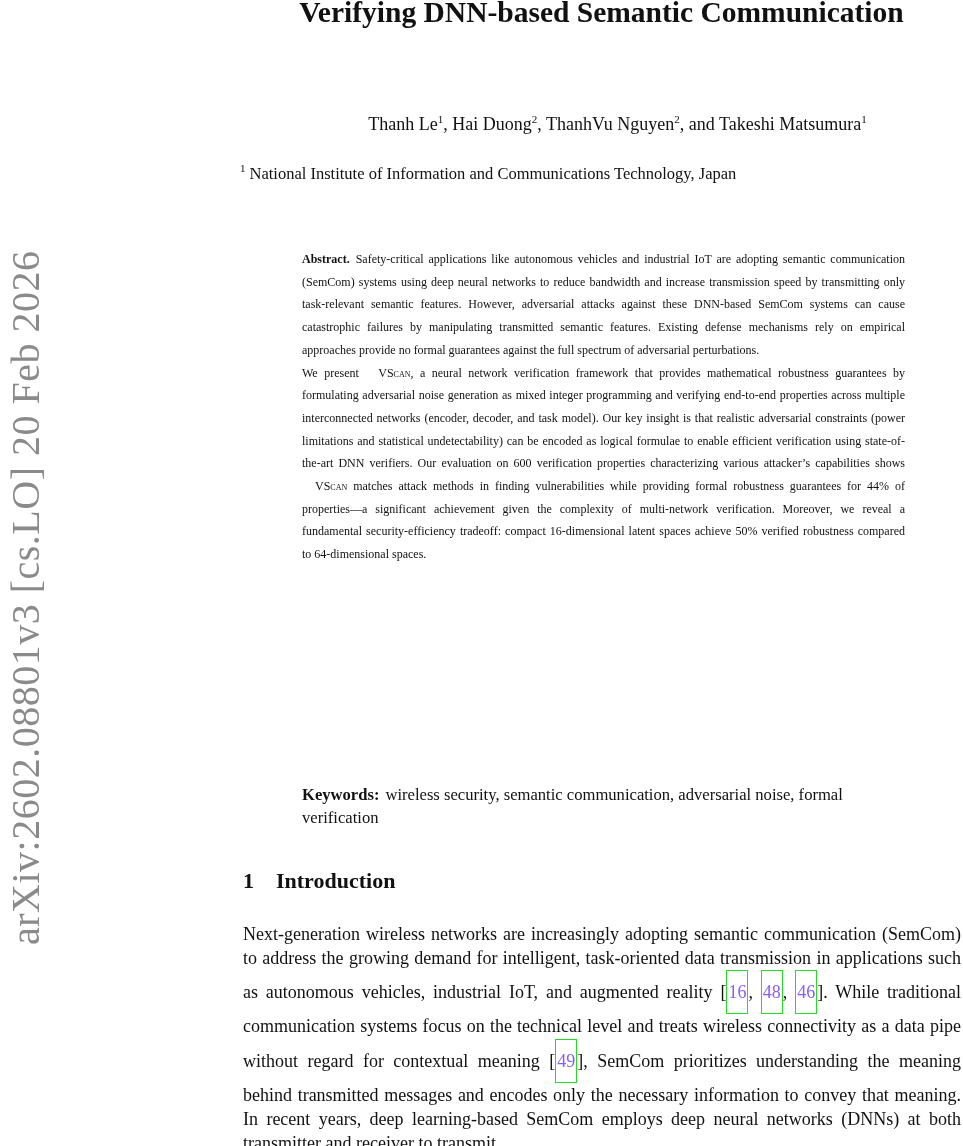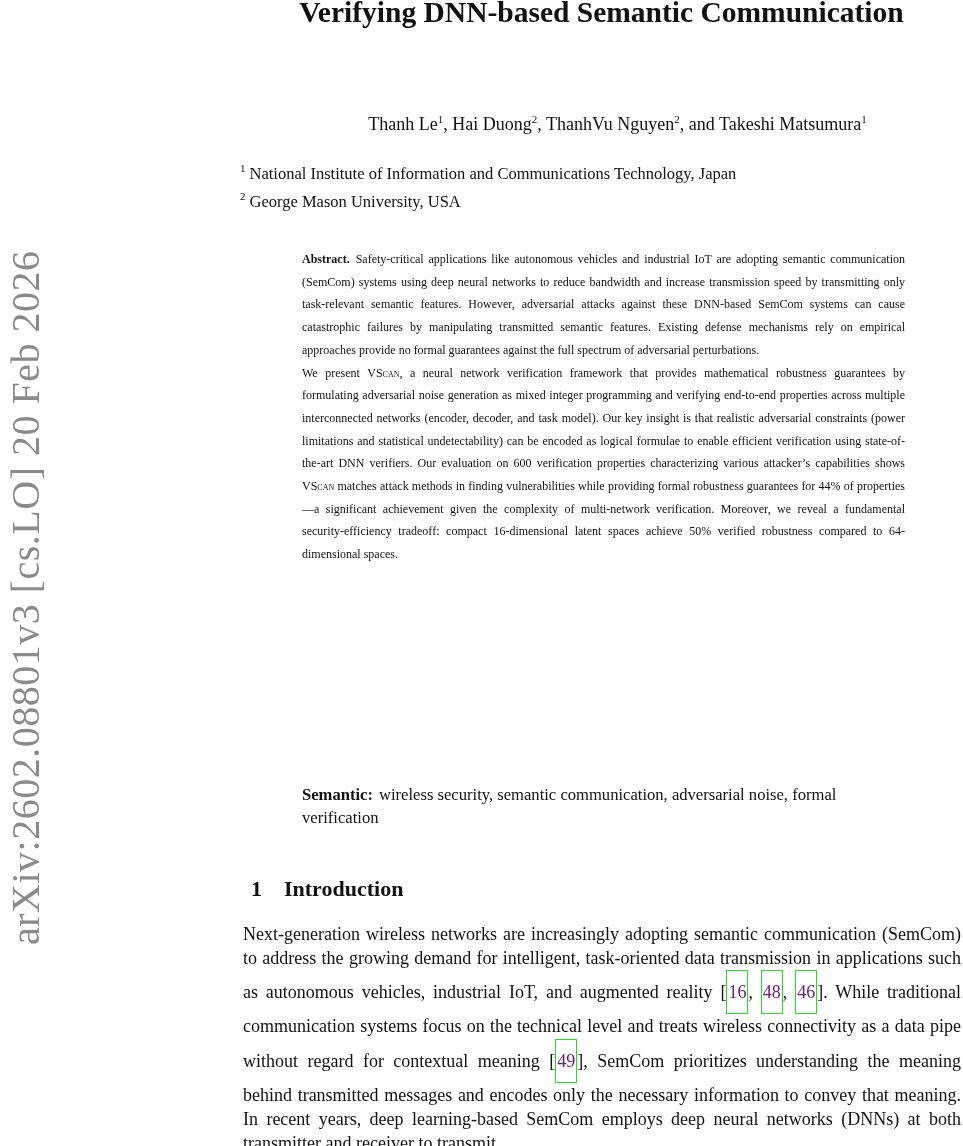--- a/index.html
+++ b/index.html
@@ -47,76 +47,75 @@
     .abstract {
       position: absolute; left: 302px; top: 248px; width: 603px;
       font-family: "Liberation Serif", serif;
       font-size: 12px;
       line-height: 22.7px;
       text-align: justify;
       hyphens: auto;
     }
     .abstract p { margin: 0; }
     .abstract .label { font-weight: bold; margin-right: 6px; }
-    .sc { font-variant: small-caps; }
+    .sc { font-variant: small-caps; margin-left: 13px; }
     .keywords {
       position: absolute; left: 302px; top: 784px; width: 610px;
       font-family: "Liberation Serif", serif;
       font-size: 16.6px;
       line-height: 22.7px;
     }
     .keywords .label { font-weight: bold; margin-right: 6px; }
     .section-heading {
       position: absolute; left: 243px; top: 868px;
       font-family: "Liberation Serif", serif;
       font-weight: bold;
       font-size: 22px;
-      margin: 8px;
+      margin: 0;
     }
     .section-heading .num { margin-right: 22px; }
     .intro {
       position: absolute; left: 243px; top: 922px; width: 718px;
       font-family: "Liberation Serif", serif;
       font-size: 18px;
       line-height: 24.2px;
       text-align: justify;
       margin: 0;
     }
     .cite {
       display: inline-block;
       border: 1.5px solid #22dd22;
       padding: 12px 1px;
       line-height: 18px;
-      color: #701a75;
+      color: #8b5cf6;
     }
   </style>
 </head>
 <body>
 
 <div class="watermark">arXiv:2602.08801v3  [cs.LO]  20 Feb 2026</div>
 
 <h1 class="title">
   <span>Verifying DNN-based Semantic Communication</span><br>
 </h1>
 
 <div class="authors">
   <span>Thanh Le</span><sup>1</sup><span>, </span><span>Hai Duong</span><sup>2</sup><span>, </span><span>ThanhVu Nguyen</span><sup>2</sup><span>, and </span><span>Takeshi Matsumura</span><sup>1</sup>
 </div>
 
 <div class="affils">
   <div><sup>1</sup><span>National Institute of Information and Communications Technology, Japan</span></div>
-  <div><sup>2</sup><span>George Mason University, USA</span></div>
 </div>
 
 <div class="abstract" lang="en">
   <p><span class="label">Abstract.</span><span>Safety-critical applications like autonomous vehicles and industrial IoT are adopting semantic communication (SemCom) systems using deep neural networks to reduce bandwidth and increase transmission speed by transmitting only task-relevant semantic features. However, adversarial attacks against these DNN-based SemCom systems can cause catastrophic failures by manipulating transmitted semantic features. Existing defense mechanisms rely on empirical approaches provide no formal guarantees against the full spectrum of adversarial perturbations.</span></p>
   <p><span>We present </span><span class="sc">VScan</span><span>, a neural network verification framework that provides mathematical robustness guarantees by formulating adversarial noise generation as mixed integer programming and verifying end-to-end properties across multiple interconnected networks (encoder, decoder, and task model). Our key insight is that realistic adversarial constraints (power limitations and statistical undetectability) can be encoded as logical formulae to enable efficient verification using state-of-the-art DNN verifiers. Our evaluation on 600 verification properties characterizing various attacker’s capabilities shows </span><span class="sc">VScan</span><span> matches attack methods in finding vulnerabilities while providing formal robustness guarantees for 44% of properties—a significant achievement given the complexity of multi-network verification. Moreover, we reveal a fundamental security-efficiency tradeoff: compact 16-dimensional latent spaces achieve 50% verified robustness compared to 64-dimensional spaces.</span></p>
 </div>
 
 <div class="keywords">
-  <span class="label">Semantic:</span><span>wireless security, semantic communication, adversarial noise, formal verification</span>
+  <span class="label">Keywords:</span><span>wireless security, semantic communication, adversarial noise, formal verification</span>
 </div>
 
 <h2 class="section-heading">
   <span class="num">1</span><span>Introduction</span>
 </h2>
 
 <p class="intro" lang="en"><span>Next-generation wireless networks are increasingly adopting semantic communication (SemCom) to address the growing demand for intelligent, task-oriented data transmission in applications such as autonomous vehicles, industrial IoT, and augmented reality [</span><a class="cite">16</a><span>, </span><a class="cite">48</a><span>, </span><a class="cite">46</a><span>]. While traditional communication systems focus on the technical level and treats wireless connectivity as a data pipe without regard for contextual meaning [</span><a class="cite">49</a><span>], SemCom prioritizes understanding the meaning behind transmitted messages and encodes only the necessary information to convey that meaning. In recent years, deep learning-based SemCom employs deep neural networks (DNNs) at both transmitter and receiver to transmit</span></p>
 
 </body></html>

